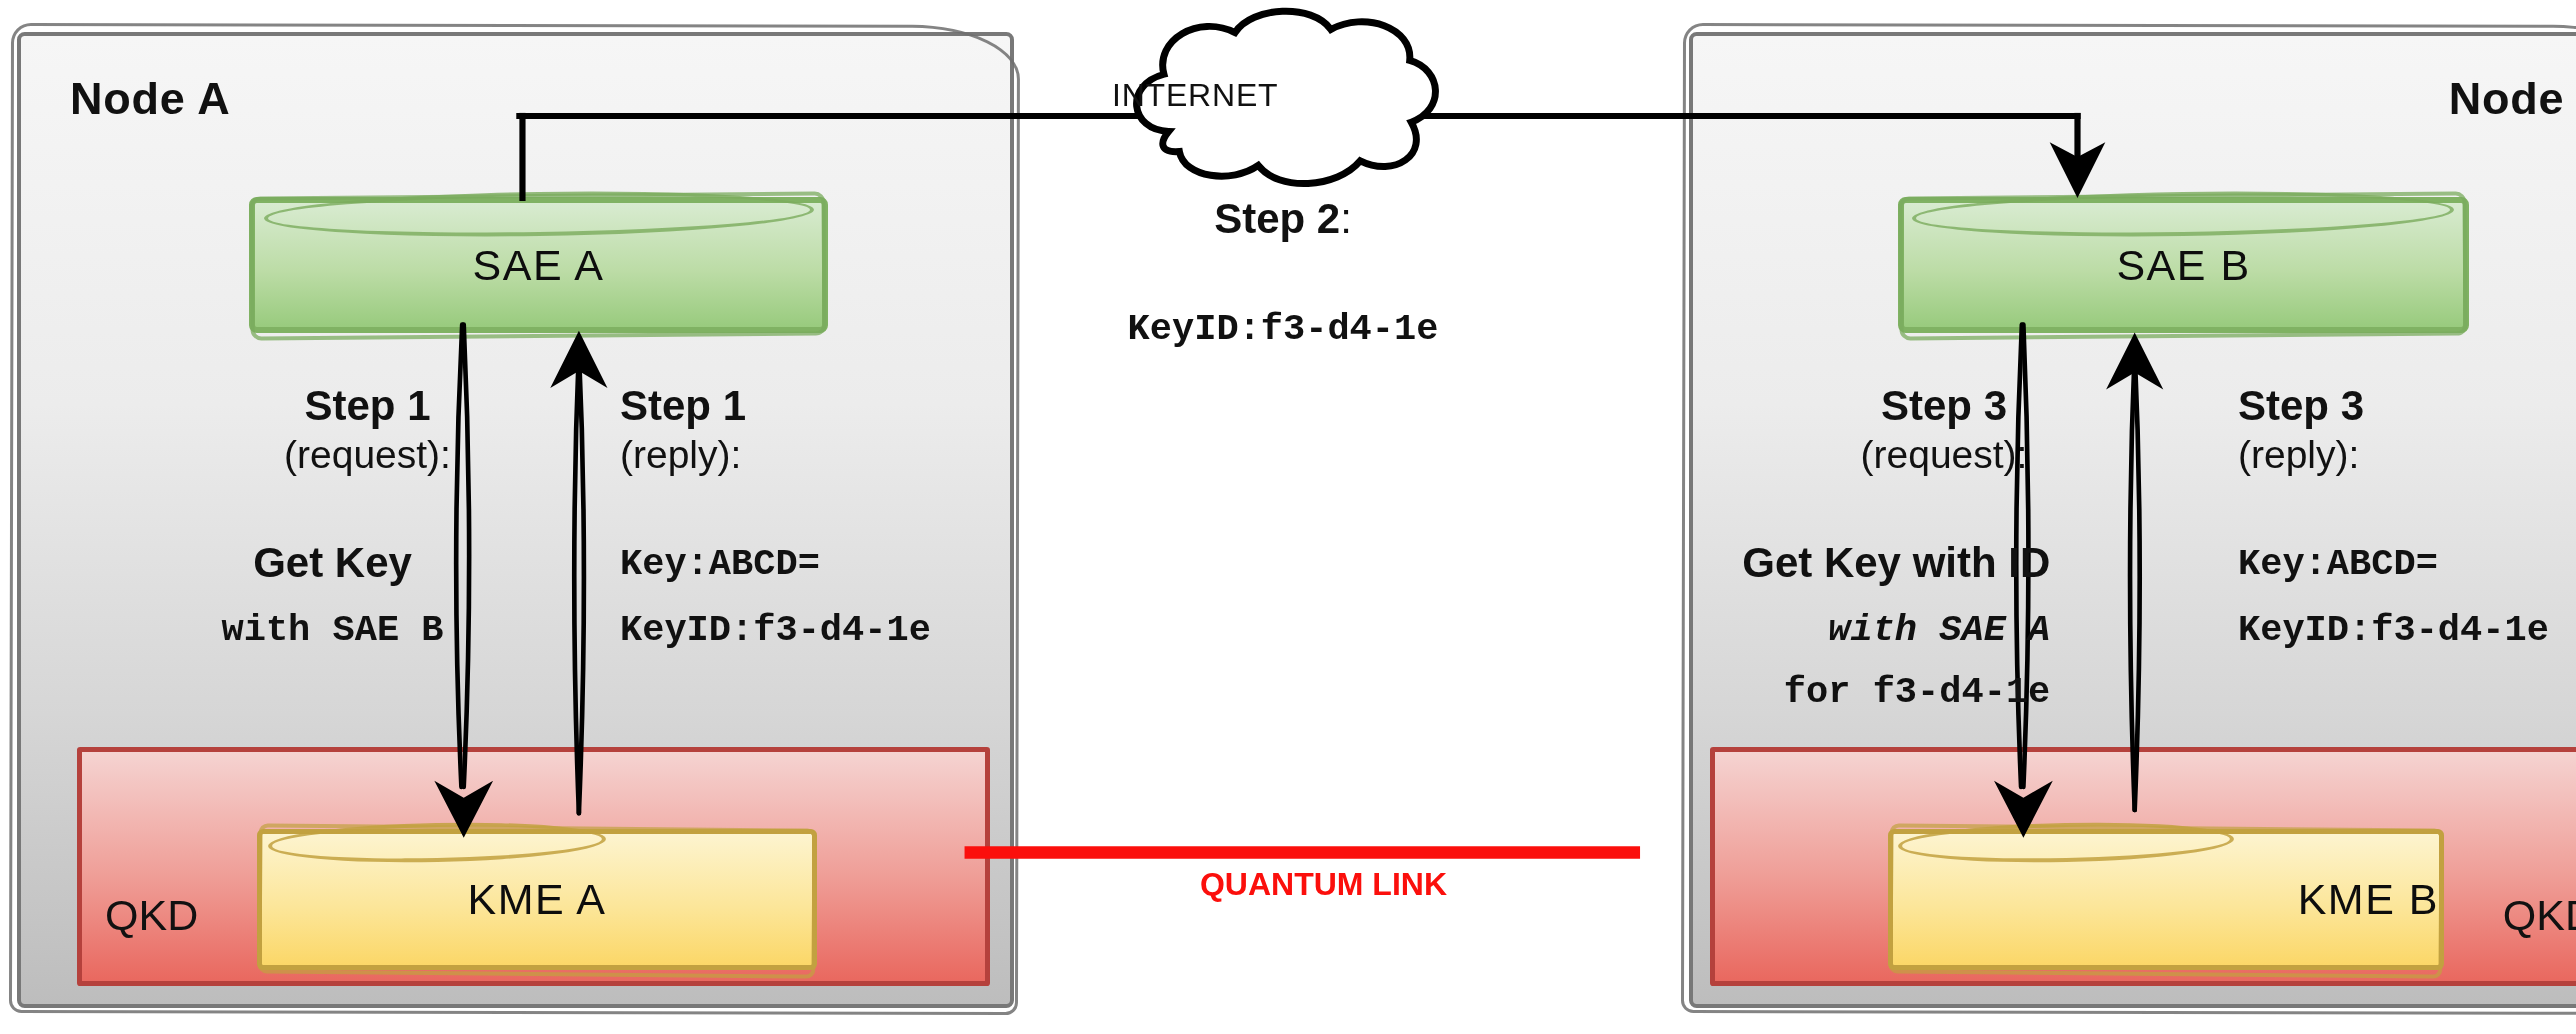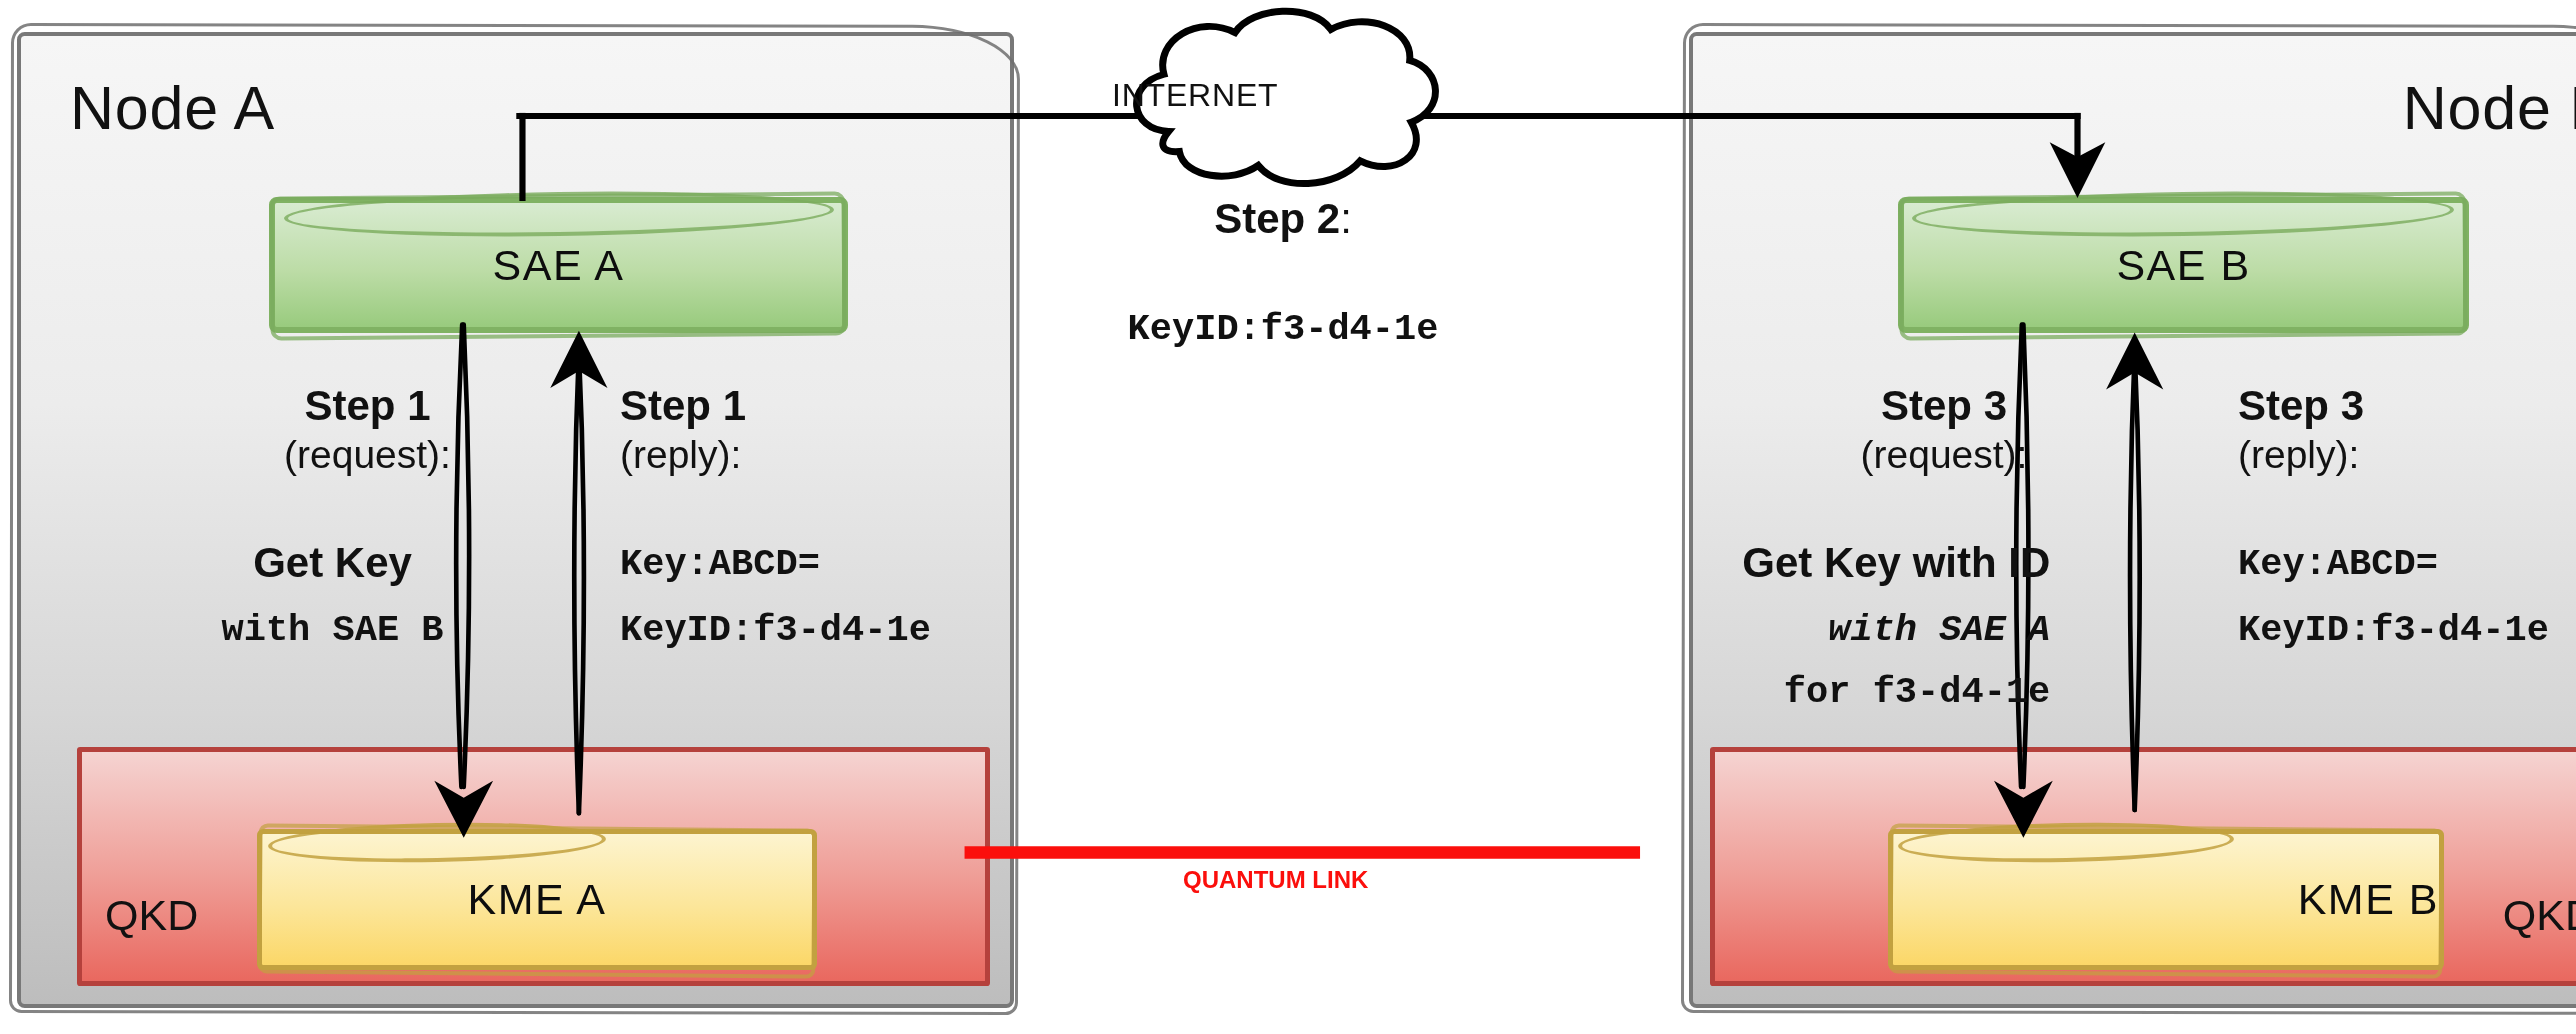--- a/index.html
+++ b/index.html
@@ -12,21 +12,21 @@
     position:absolute;top:32px;height:968px;
     background:linear-gradient(180deg,#f6f6f6 0%,#ececec 38%,#d6d6d6 70%,#bdbdbd 100%);
     border:4.6px solid #787878;border-radius:7.7px;
   }
   .node-box::before{ 
     content:"";position:absolute;inset:-12.4px -9.3px -9.3px -10.8px;
     border:3.9px solid rgba(110,110,110,.85);
     border-radius:20px 108px 12.4px 12.4px / 20px 54px 12.4px 12.4px;
     transform:rotate(.12deg);pointer-events:none;
   }
-  .node-title{position:absolute;top:37px;font-size:61px;font-weight:normal;letter-spacing:0.8px;}
+  .node-title{position:absolute;top:37px;font-size:45px;font-weight:bold;letter-spacing:0.8px;}
   
   .sae-box{
     position:absolute;height:124px;
     background:linear-gradient(180deg,#d8ebd0 0%,#bcdca6 55%,#99cb7e 100%);
     border:6.2px solid #80b263;border-radius:7.7px;
     display:flex;align-items:center;justify-content:center;
   }
   .sae-box::before{
     content:"";position:absolute;inset:-9.3px -4.6px -10.8px -4.6px;
     border:4.6px solid rgba(122,171,93,.75);border-radius:10.8px;
@@ -73,35 +73,35 @@
   .rgt{text-align:right;}
   
   .internet-label{
     position:absolute;left:1112px;width:255px;top:77px;text-align:left;
     font-size:32px;letter-spacing:0.8px;z-index:8;
   }
   .step2-line1{position:absolute;left:1136px;width:294px;top:195px;text-align:center;font-size:42px;}
   .step2-line2{position:absolute;left:1136px;width:294px;top:251px;text-align:center;font-size:40px;}
   .step2-line3{position:absolute;left:1113px;width:340px;top:308px;text-align:center;}
   .qlink-label{
-    position:absolute;left:1183px;width:325px;top:866px;text-align:left;
-    font-size:24px;font-weight:bold;color:#fb0f0c;z-index:8;
+    position:absolute;left:1122px;width:325px;top:866px;text-align:right;
+    font-size:32px;font-weight:bold;color:#fb0f0c;z-index:8;
   }
   #wires{position:absolute;left:0;top:0;z-index:6;pointer-events:none;}
   .txt{z-index:7;}
 </style>
 </head>
 <body>
 
 <div id="canvas">
 
   <div class="node-box" style="left:17px;width:989px;">
     <div class="node-title" style="left:49px;">Node A</div>
 
-    <div class="sae-box" style="left:228px;top:161px;width:567px;margin-left:20px;">
+    <div class="sae-box" style="left:228px;top:161px;width:567px;">
       <span class="box-label">SAE A</span>
     </div>
 
     <div class="t txt step ctr" style="left:223px;top:348px;width:247px;">Step 1</div>
     <div class="t txt kind ctr" style="left:223px;top:399px;width:247px;">(request):</div>
     <div class="t txt action ctr" style="left:161px;top:505px;width:301px;">Get Key</div>
     <div class="t txt mono ctr" style="left:161px;top:575px;width:301px;">with SAE B</div>
 
     <div class="t txt step" style="left:599px;top:348px;">Step 1</div>
     <div class="t txt kind" style="left:599px;top:399px;">(reply):</div>

